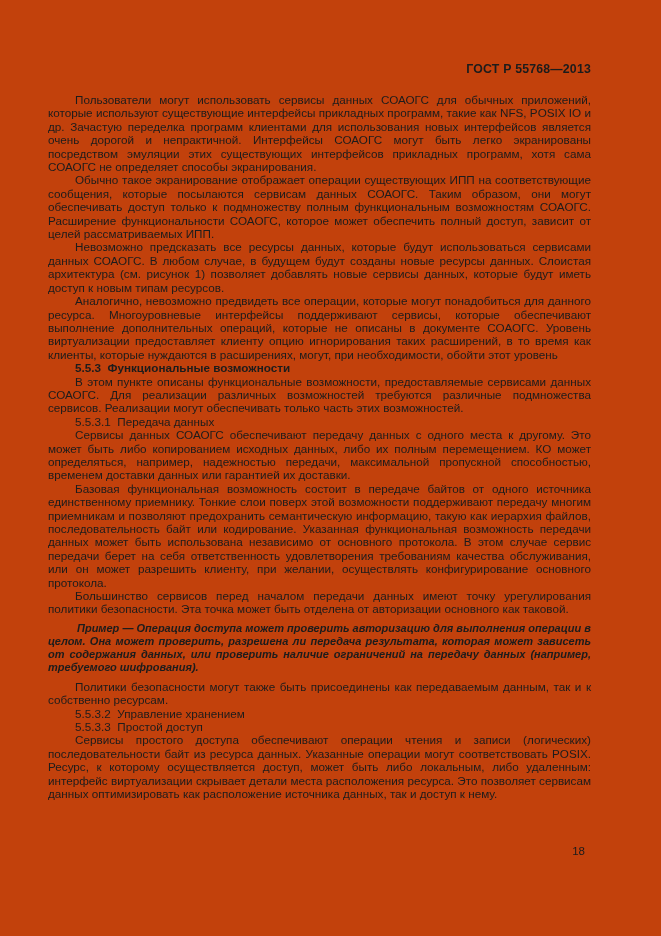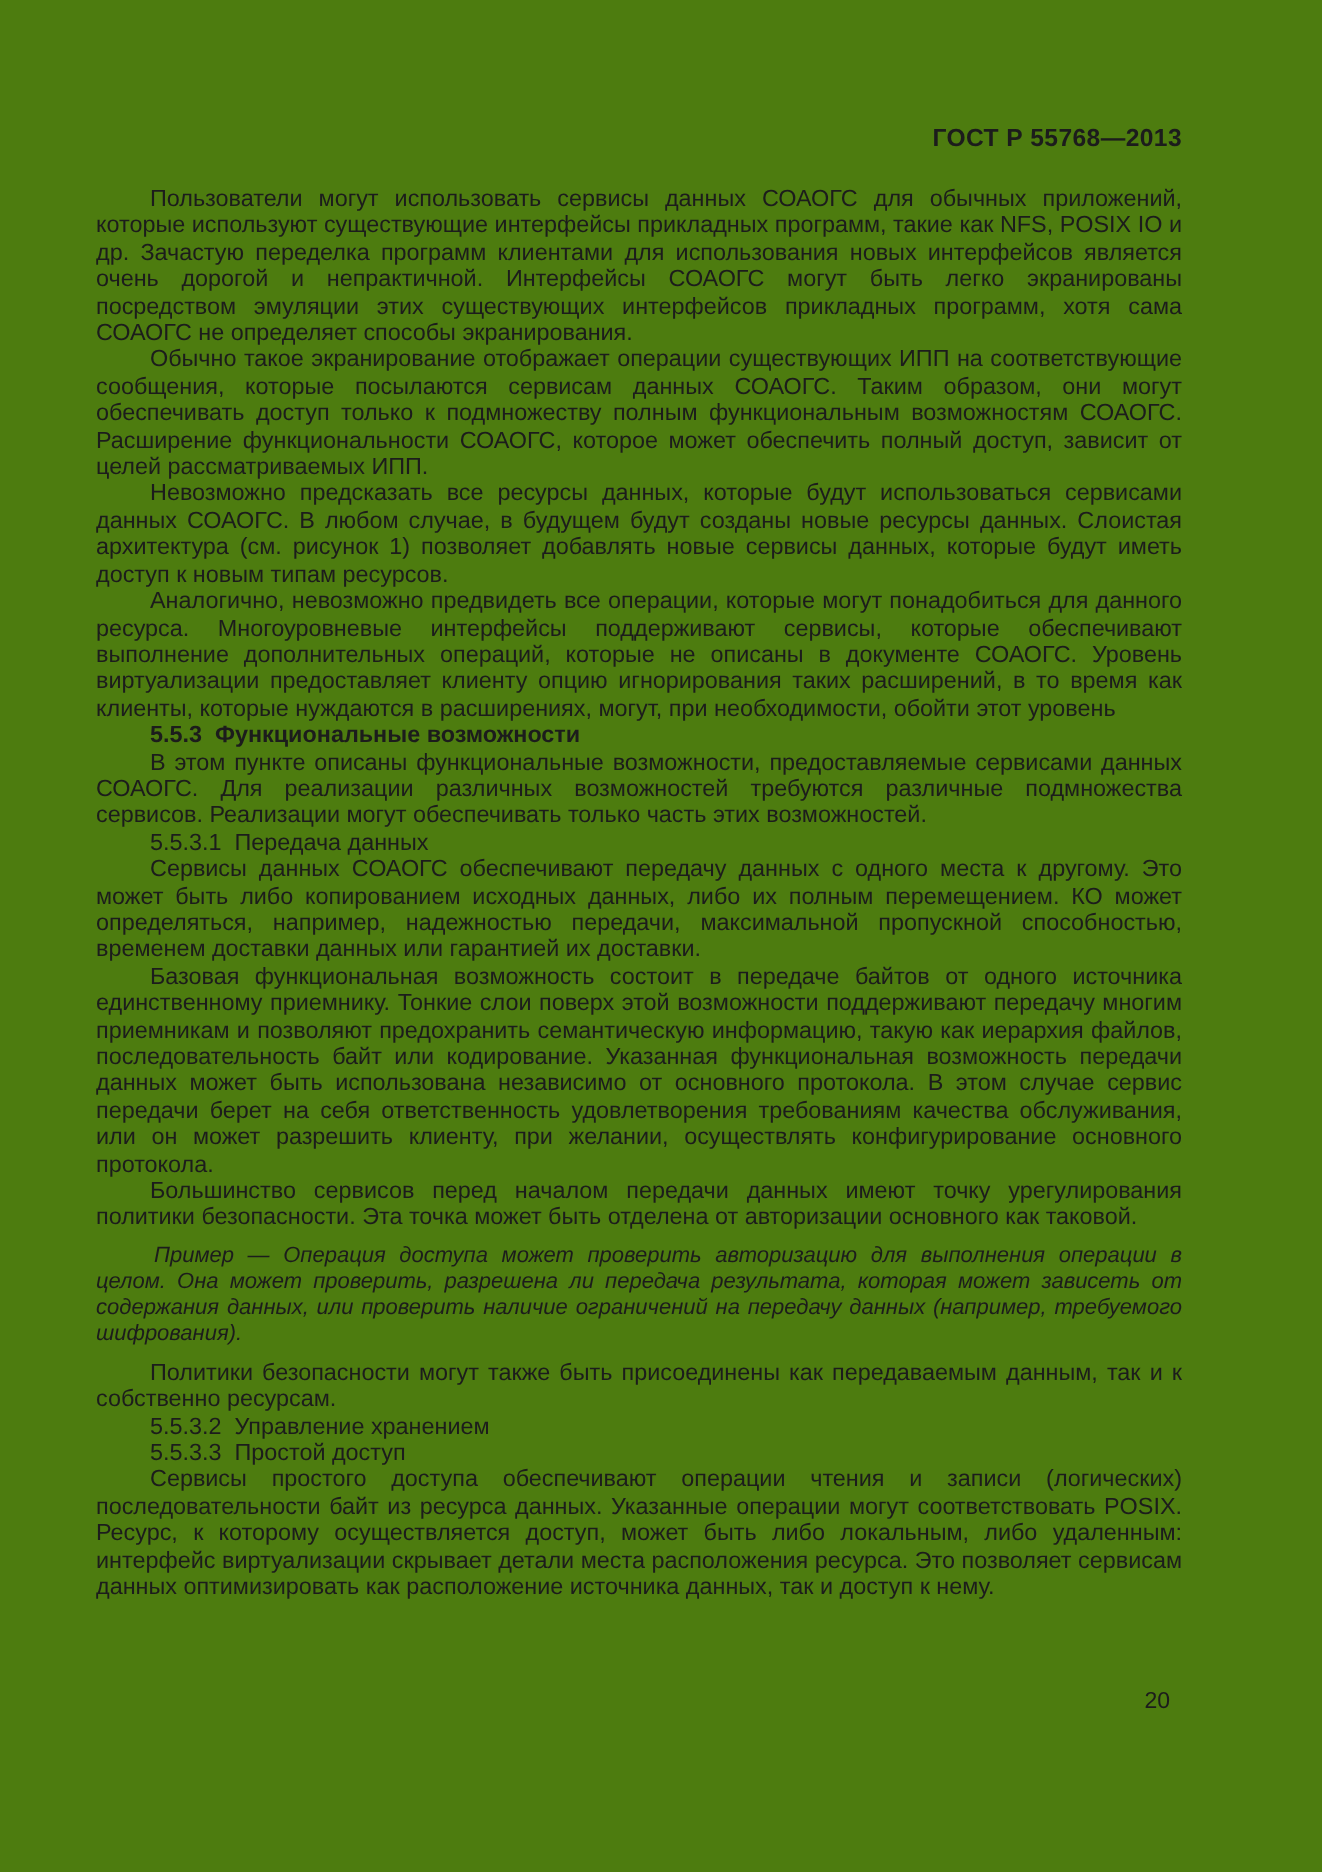--- a/index.html
+++ b/index.html
@@ -4,21 +4,21 @@
 <style>
   html, body {
     margin: 0;
     padding: 0;
     background: #ffffff;
   }
   .page {
     position: relative;
     width: 661px;
     height: 936px;
-    background: #4d7c0f;
+    background: #c2410c;
     font-family: "Liberation Sans", sans-serif;
     color: #1c1c1c;
     overflow: hidden;
   }
   .doc-header {
     position: absolute;
     top: 62px;
     left: 48px;
     width: 543px;
     text-align: right;
@@ -45,21 +45,21 @@
   .clause {
     text-align: left;
   }
   .clause-bold {
     text-align: left;
     font-weight: 700;
   }
   .example {
     font-size: 11px;
     line-height: 13px;
-    font-weight: 400;
+    font-weight: 700;
     font-style: italic;
     text-align: justify;
     margin: 6px 0 6px 0;
     text-indent: 29px;
   }
   .page-number {
     position: absolute;
     top 845px;
     top: 845px;
     left: 48px;
@@ -85,14 +85,14 @@
       <p class="blk p">Сервисы данных СОАОГС обеспечивают передачу данных с одного места к другому. Это может быть либо копированием исходных данных, либо их полным перемещением. КО может определяться, например, надежностью передачи, максимальной пропускной способностью, временем доставки данных или гарантией их доставки.</p>
       <p class="blk p">Базовая функциональная возможность состоит в передаче байтов от одного источника единственному приемнику. Тонкие слои поверх этой возможности поддерживают передачу многим приемникам и позволяют предохранить семантическую информацию, такую как иерархия файлов, последовательность байт или кодирование. Указанная функциональная возможность передачи данных может быть использована независимо от основного протокола. В этом случае сервис передачи берет на себя ответственность удовлетворения требованиям качества обслуживания, или он может разрешить клиенту, при желании, осуществлять конфигурирование основного протокола.</p>
       <p class="blk p">Большинство сервисов перед началом передачи данных имеют точку урегулирования политики безопасности. Эта точка может быть отделена от авторизации основного как таковой.</p>
       <p class="blk example">Пример — Операция доступа может проверить авторизацию для выполнения операции в целом. Она может проверить, разрешена ли передача результата, которая может зависеть от содержания данных, или проверить наличие ограничений на передачу данных (например, требуемого шифрования).</p>
       <p class="blk p">Политики безопасности могут также быть присоединены как передаваемым данным, так и к собственно ресурсам.</p>
       <p class="blk clause">5.5.3.2&nbsp;&nbsp;Управление хранением</p>
       <p class="blk clause">5.5.3.3&nbsp;&nbsp;Простой доступ</p>
       <p class="blk p">Сервисы простого доступа обеспечивают операции чтения и записи (логических) последовательности байт из ресурса данных. Указанные операции могут соответствовать POSIX. Ресурс, к которому осуществляется доступ, может быть либо локальным, либо удаленным: интерфейс виртуализации скрывает детали места расположения ресурса. Это позволяет сервисам данных оптимизировать как расположение источника данных, так и доступ к нему.</p>
     </div>
 
-  <div class="page-number">20</div>
+  <div class="page-number">18</div>
 </div>
 
 </body></html>

